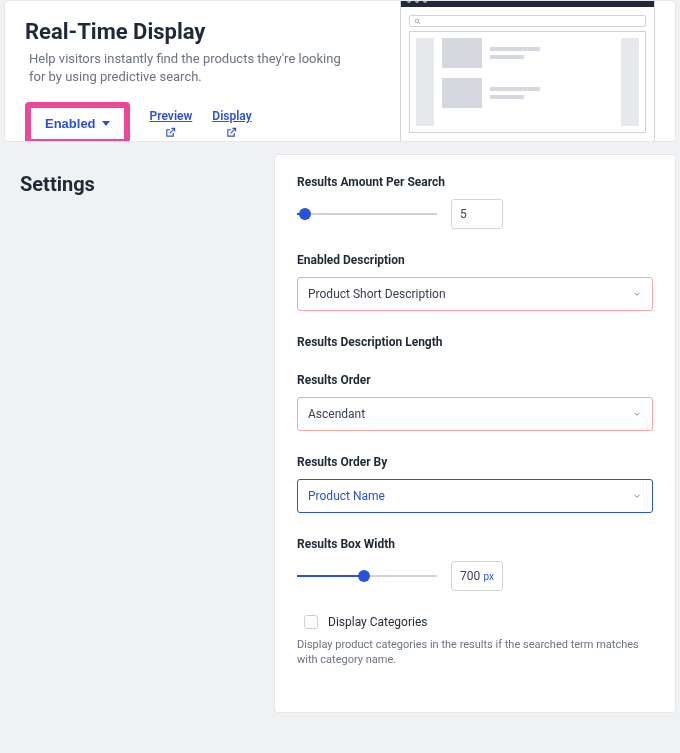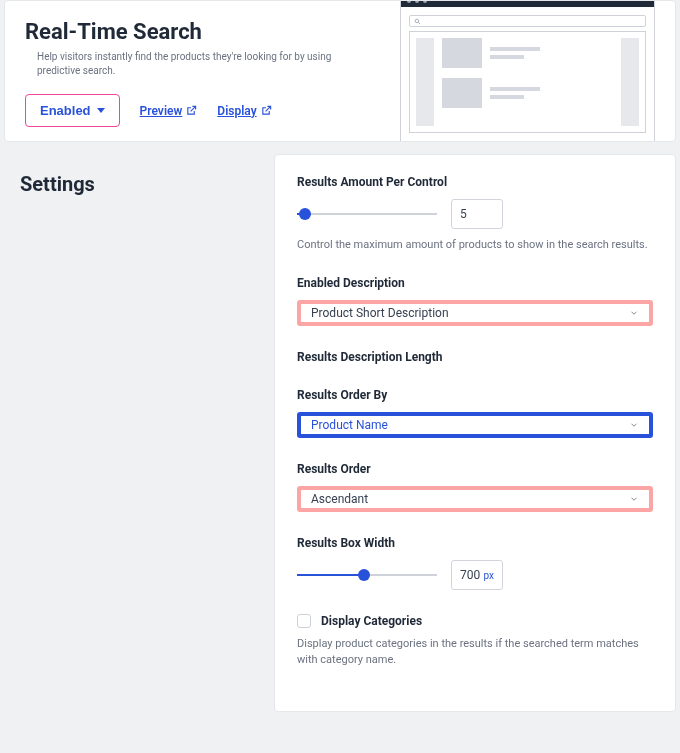--- a/index.html
+++ b/index.html
@@ -24,28 +24,28 @@
   }
   .top-card .left { flex: 1; padding-top: 4px; }
   .top-card h1 {
     font-size: 22px;
     font-weight: 700;
     margin: 0 0 6px 0;
     color: #1f2937;
   }
   .top-card p.desc {
     color: #6b7280;
-    margin: 0 0 16px 12px;
+    margin: 0 0 16px 4px;
     line-height: 1.4;
-    font-size: 10px;
+    font-size: 13px;
     max-width: 320px;
   }
   .top-actions { display: flex; align-items: center; gap: 20px; }
   .btn-outline {
-    border: 1px solid #ec4899;
+    border: 6px solid #ec4899;
     color: #2952db;
     background: #fff;
     padding: 8px 14px;
     border-radius: 4px;
     font-size: 13px;
     font-weight: 600;
     display: inline-flex;
     align-items: center;
     gap: 6px;
     cursor: pointer;
@@ -58,20 +58,21 @@
   }
   .linkish {
     color: #2952db;
     text-decoration: underline;
     font-size: 12px;
     font-weight: 600;
     display: inline-flex;
     align-items: center;
     gap: 4px;
     cursor: pointer;
+    flex-direction: column;
   }
   .ext-icon { width: 11px; height: 11px; }
 
   
   .mock {
     width: 255px;
     border: 1px solid #cfd3d9;
     border-radius: 4px 4px 0 0;
     overflow: hidden;
     align-self: flex-end;
@@ -195,56 +196,57 @@
     color: #2952db;
     font-size: 10px;
   }
   .help {
     color: #6b7280;
     font-size: 11px;
     margin-top: 8px;
     line-height: 1.4;
   }
   .select {
-    border: 4px solid #fca5a5;
+    border: 1px solid #fca5a5;
     border-radius: 3px;
-    height: 26px;
+    height: 34px;
     display: flex;
     align-items: center;
     justify-content: space-between;
     padding: 0 10px;
     font-size: 12px;
     color: #374151;
     cursor: pointer;
   }
   .select.highlight {
     border-color: #2952db;
     color: #2952db;
   }
   .chev { width: 10px; height: 10px; }
   .check-row {
     display: flex;
     align-items: center;
     gap: 10px;
     font-size: 12px;
-    font-weight: 700;
+    font-weight: 400;
+    margin-left: 7px;
   }
   .checkbox {
     width: 14px; height: 14px;
     border: 1px solid #cbd0d8;
     border-radius: 3px;
     background: #fff;
   }
 </style>
 </head>
 <body>
 
 <div class="top-card">
   <div class="left">
-    <h1>Real-Time Search</h1>
+    <h1>Real-Time Display</h1>
     <p class="desc">Help visitors instantly find the products they're looking for by using predictive search.</p>
     <div class="top-actions">
       <button class="btn-outline">
         <span>Enabled</span>
         <span class="caret-down"></span>
       </button>
       <a class="linkish">
         <span>Preview</span>
         <svg class="ext-icon" viewBox="0 0 24 24" fill="none" stroke="#2952db" stroke-width="2.5">
             <path d="M14 3h7v7"></path>
@@ -299,62 +301,61 @@
   </div>
 </div>
 
 <div class="settings-wrap">
   <div class="settings-left">
     <h2>Settings</h2>
   </div>
   <div class="settings-panel">
 
     <div class="field">
-      <div class="field-label">Results Amount Per Control</div>
+      <div class="field-label">Results Amount Per Search</div>
       <div class="slider-row">
         <div class="slider">
           <div class="track"></div>
           <div class="fill" style="width:6%"></div>
           <div class="thumb" style="left:6%"></div>
         </div>
         <div class="num-box">
           <span>5</span>
         </div>
       </div>
-      <div class="help">Control the maximum amount of products to show in the search results.</div>
     </div>
 
     <div class="field">
       <div class="field-label">Enabled Description</div>
       <div class="select">
         <span>Product Short Description</span>
         <svg class="chev" viewBox="0 0 24 24" fill="none" stroke="#6b7280" stroke-width="2">
             <polyline points="6 9 12 15 18 9"></polyline>
           </svg>
       </div>
     </div>
 
     <div class="field">
       <div class="field-label">Results Description Length</div>
     </div>
 
     <div class="field">
+      <div class="field-label">Results Order</div>
+      <div class="select">
+        <span>Ascendant</span>
+        <svg class="chev" viewBox="0 0 24 24" fill="none" stroke="#6b7280" stroke-width="2">
+            <polyline points="6 9 12 15 18 9"></polyline>
+          </svg>
+      </div>
+    </div>
+
+    <div class="field">
       <div class="field-label">Results Order By</div>
       <div class="select highlight">
         <span>Product Name</span>
-        <svg class="chev" viewBox="0 0 24 24" fill="none" stroke="#6b7280" stroke-width="2">
-            <polyline points="6 9 12 15 18 9"></polyline>
-          </svg>
-      </div>
-    </div>
-
-    <div class="field">
-      <div class="field-label">Results Order</div>
-      <div class="select">
-        <span>Ascendant</span>
         <svg class="chev" viewBox="0 0 24 24" fill="none" stroke="#6b7280" stroke-width="2">
             <polyline points="6 9 12 15 18 9"></polyline>
           </svg>
       </div>
     </div>
 
     <div class="field">
       <div class="field-label">Results Box Width</div>
       <div class="slider-row">
         <div class="slider">

